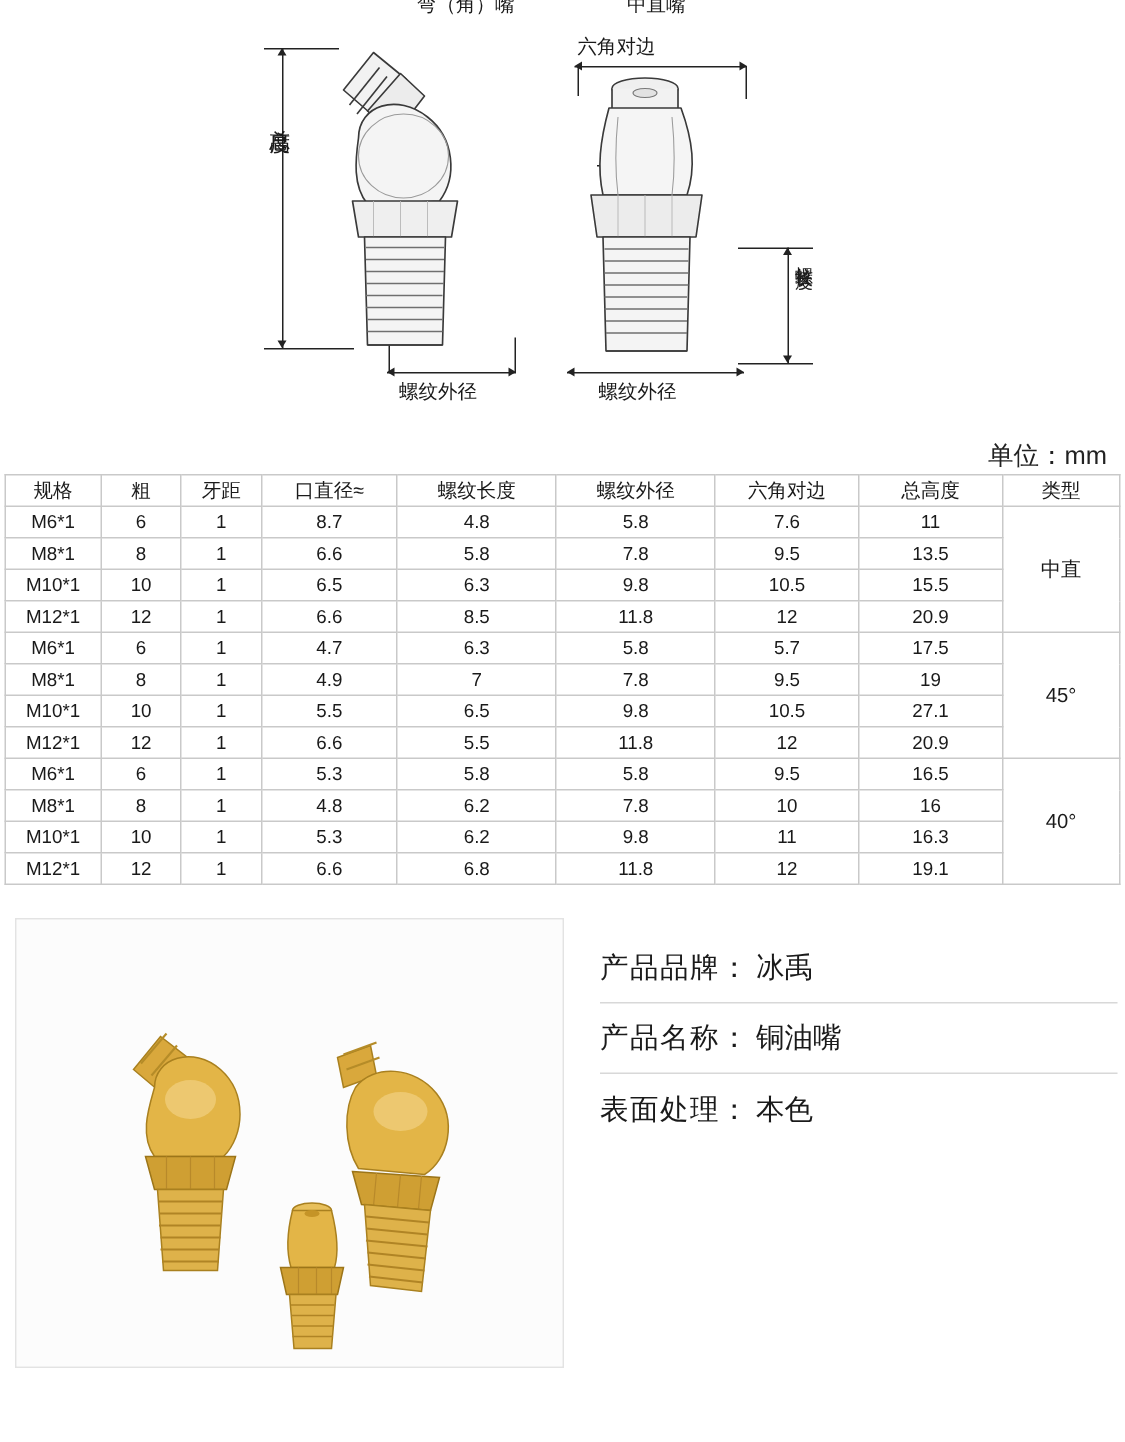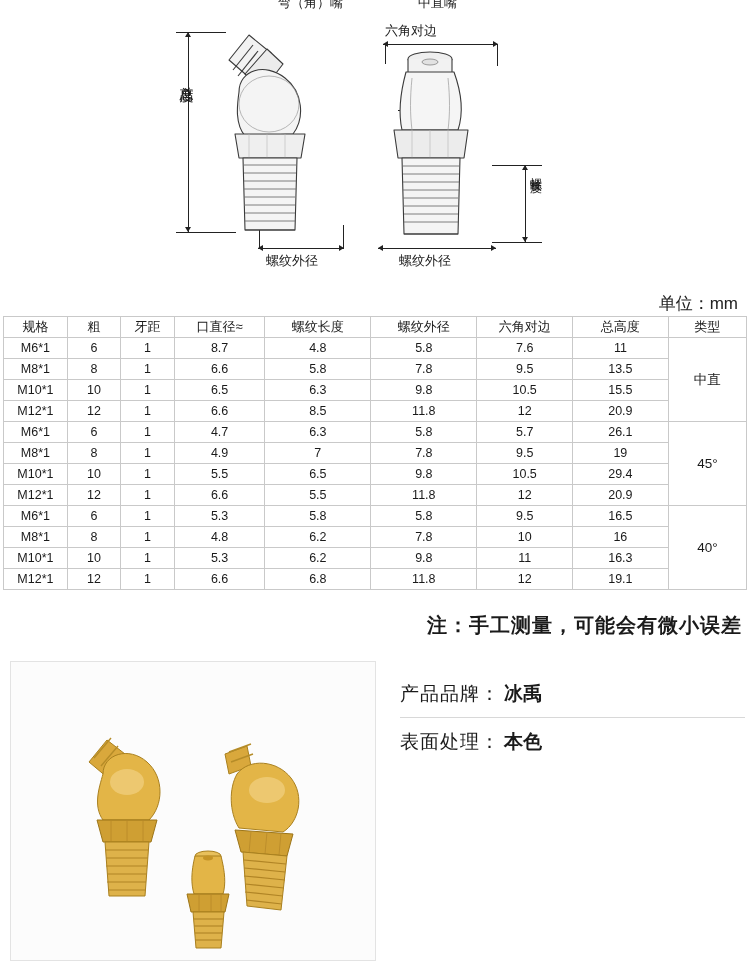--- a/index.html
+++ b/index.html
@@ -130,21 +130,21 @@
     position: relative;
     height: 47px;
     border-bottom: 1px solid #d8d8d8;
     display: flex;
     align-items: center;
     font-size: 19px;
     color: #1a1a1a;
   }
   .spec-line:last-child { border-bottom: none; align-items: center; }
   .spec-key { letter-spacing: 1px; }
-  .spec-val { margin-left: 4px; font-weight: bold; }
+  .spec-val { margin-left: 4px; }
 </style>
 </head>
 <body>
 
 <div class="page">
 
   <div class="diagram">
 
     <div class="dim-label" style="left:278px; top:-6px;">弯（角）嘴</div>
     <div class="dim-label" style="left:418px; top:-6px;">中直嘴</div>
@@ -320,42 +320,42 @@
           <td>20.9</td>
         </tr>
         <tr>
           <td>M6*1</td>
           <td>6</td>
           <td>1</td>
           <td>4.7</td>
           <td>6.3</td>
           <td>5.8</td>
           <td>5.7</td>
-          <td>26.1</td>
+          <td>17.5</td>
           <td class="type-cell" rowspan="4">45°</td>
         </tr>
         <tr>
           <td>M8*1</td>
           <td>8</td>
           <td>1</td>
           <td>4.9</td>
           <td>7</td>
           <td>7.8</td>
           <td>9.5</td>
           <td>19</td>
         </tr>
         <tr>
           <td>M10*1</td>
           <td>10</td>
           <td>1</td>
           <td>5.5</td>
           <td>6.5</td>
           <td>9.8</td>
           <td>10.5</td>
-          <td>29.4</td>
+          <td>27.1</td>
         </tr>
         <tr>
           <td>M12*1</td>
           <td>12</td>
           <td>1</td>
           <td>6.6</td>
           <td>5.5</td>
           <td>11.8</td>
           <td>12</td>
           <td>20.9</td>
@@ -397,21 +397,20 @@
           <td>1</td>
           <td>6.6</td>
           <td>6.8</td>
           <td>11.8</td>
           <td>12</td>
           <td>19.1</td>
         </tr>
       </tbody>
   </table>
 
-  <div class="note">注：手工测量，可能会有微小误差</div>
 
   <div class="bottom">
     <div class="photo-box">
       <svg width="364" height="298" viewBox="0 0 364 298">
         <rect x="0" y="0" width="364" height="298" fill="#fcfcfc"></rect>
 
         <g>
           <path d="M78 100 L96 78 L114 92 L97 116 Z" fill="#d9a83c" stroke="#a9801f" stroke-width="1"></path>
           <path d="M83 96 L100 76" stroke="#b58c28" stroke-width="1.4"></path>
           <path d="M90 104 L107 84" stroke="#b58c28" stroke-width="1.4"></path>
@@ -465,19 +464,23 @@
         </g>
       </svg>
     </div>
 
     <div class="specs">
         <div class="spec-line">
           <span class="spec-key">产品品牌：</span>
           <span class="spec-val">冰禹</span>
         </div>
         <div class="spec-line">
+          <span class="spec-key">产品名称：</span>
+          <span class="spec-val">铜油嘴</span>
+        </div>
+        <div class="spec-line">
           <span class="spec-key">表面处理：</span>
           <span class="spec-val">本色</span>
         </div>
       </div>
   </div>
 
 </div>
 
 </body></html>

